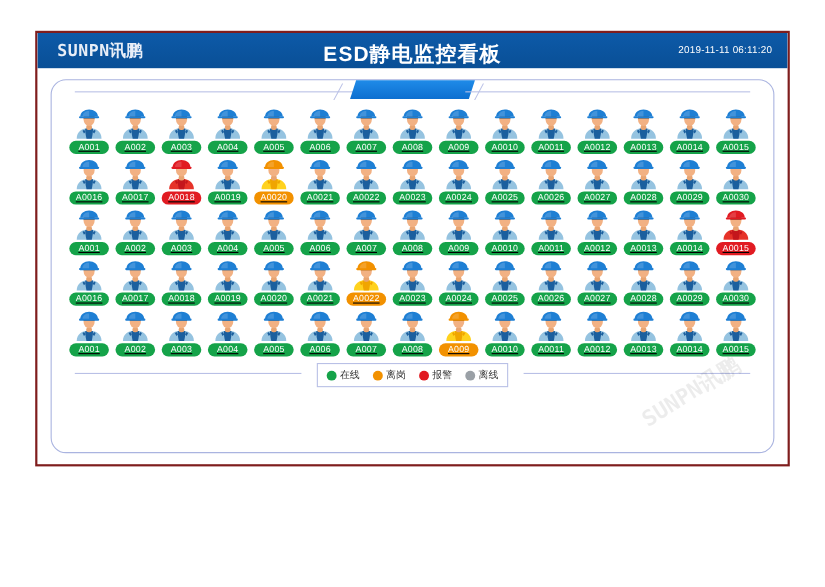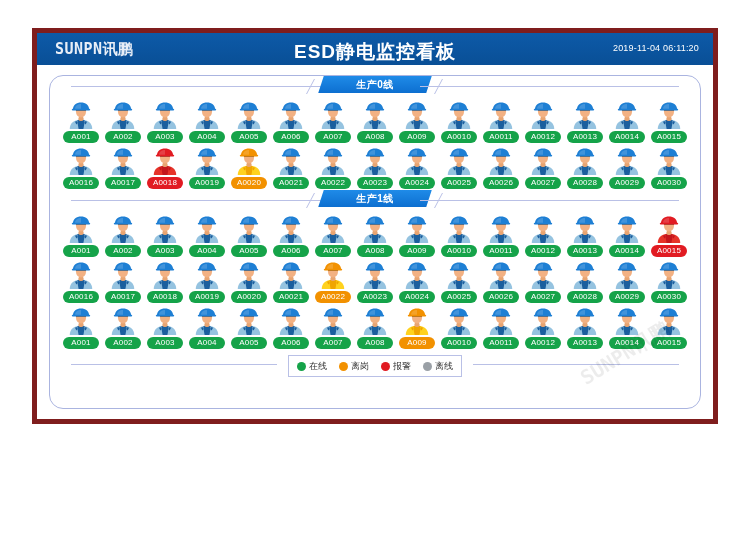--- a/index.html
+++ b/index.html
@@ -6,21 +6,21 @@
   body{
     width:750px;height:534px;
     background:#ffffff;
     font-family:"Liberation Sans","DejaVu Sans",sans-serif;
     overflow:hidden;
   }
   .board{
     position:absolute;left:32px;top:28px;
     width:686px;height:396px;
     background:#ffffff;
-    border:5px solid #7f1d1d;
+    border:2px solid #7f1d1d;
     box-sizing:border-box;
     overflow:hidden;
   }
   
   .header{
     position:relative;height:32px;
     background:#0b55a2;
     background:linear-gradient(180deg,#0d5aa8 0%,#094f96 100%);
     display:flex;align-items:center;
   }
@@ -81,20 +81,21 @@
     width:108px;height:17px;line-height:17px;
     text-align:center;color:#ffffff;
     font-size:10px;font-weight:bold;letter-spacing:.5px;
     pointer-events:none;
   }
   
   .row{
     display:flex;justify-content:center;align-items:center;
     gap:0px;
     padding:3px 0 0 0;
+    text-decoration:underline;
   }
   .worker{
     width:42px;
     display:flex;flex-direction:column;align-items:center;
   }
   .avatar{width:30px;height:30px;display:block;}
   .tag{
     margin-top:1px;
     min-width:36px;
     padding:1px 4px 2px 4px;
@@ -141,32 +142,31 @@
   }
 </style>
 </head>
 <body>
 
 <div class="board">
 
   <div class="header">
     <div class="logo"><span>SUNPN</span><span class="cn">讯鹏</span></div>
     <div class="title">ESD静电监控看板</div>
-    <div class="clock">2019-11-04 06:11:20</div>
+    <div class="clock">2019-11-11 06:11:20</div>
   </div>
 
   <div class="frame"></div>
 
   <div class="stage" id="stage">
       <div class="section">
         <div class="banner-row">
           <div class="rule rule-l" style="width: 259px;"></div>
           <div class="diag" style="left: 261px;"></div>
           <div class="banner"></div>
-          <div class="banner-label">生产0线</div>
           <div class="diag" style="left: 389px;"></div>
           <div class="rule rule-r" style="width: 259px;"></div>
         </div>
         <div class="row">
           <div class="worker">
             <span>
               <svg class="avatar" viewBox="0 0 32 32" xmlns="http://www.w3.org/2000/svg">
                 <path d="M4 31 C4 24 9 21 16 21 C23 21 28 24 28 31 Z" fill="#95c3e0"></path>
                 <path d="M12.2 21.4 C12.2 26 13.5 31 13.5 31 L18.5 31 C18.5 31 19.8 26 19.8 21.4 C18.7 21.1 17.4 21 16 21 C14.6 21 13.3 21.1 12.2 21.4 Z" fill="#1b5f9e"></path>
                 <path d="M11.2 22.3 L12.6 24.6 L11 26 L9.6 23.2 Z" fill="#1b5f9e"></path>
@@ -672,28 +672,20 @@
                 <path d="M7.4 9.6 C7.4 5.4 11.2 2.6 16 2.6 C20.8 2.6 24.6 5.4 24.6 9.6 Z" fill="#1e7fd4"></path>
                 <rect x="6.2" y="9.2" width="19.6" height="2.1" rx="1.05" fill="#1e7fd4"></rect>
                 <path d="M9.6 9.4 C9.6 6.2 12.5 4.2 16 4.2 L16 9.4 Z" fill="#ffffff" opacity="0.16"></path>
               </svg>
             </span>
             <div class="tag st-online">A0030</div>
           </div>
         </div>
       </div>
       <div class="section">
-        <div class="banner-row">
-          <div class="rule rule-l" style="width: 259px;"></div>
-          <div class="diag" style="left: 261px;"></div>
-          <div class="banner"></div>
-          <div class="banner-label">生产1线</div>
-          <div class="diag" style="left: 389px;"></div>
-          <div class="rule rule-r" style="width: 259px;"></div>
-        </div>
         <div class="row">
           <div class="worker">
             <span>
               <svg class="avatar" viewBox="0 0 32 32" xmlns="http://www.w3.org/2000/svg">
                 <path d="M4 31 C4 24 9 21 16 21 C23 21 28 24 28 31 Z" fill="#95c3e0"></path>
                 <path d="M12.2 21.4 C12.2 26 13.5 31 13.5 31 L18.5 31 C18.5 31 19.8 26 19.8 21.4 C18.7 21.1 17.4 21 16 21 C14.6 21 13.3 21.1 12.2 21.4 Z" fill="#1b5f9e"></path>
                 <path d="M11.2 22.3 L12.6 24.6 L11 26 L9.6 23.2 Z" fill="#1b5f9e"></path>
                 <path d="M20.8 22.3 L19.4 24.6 L21 26 L22.4 23.2 Z" fill="#1b5f9e"></path>
                 <rect x="13.2" y="17.5" width="5.6" height="5" rx="2.2" fill="#e8a471"></rect>
                 <ellipse cx="16" cy="12.2" rx="5.4" ry="6.4" fill="#f2b183"></ellipse>

